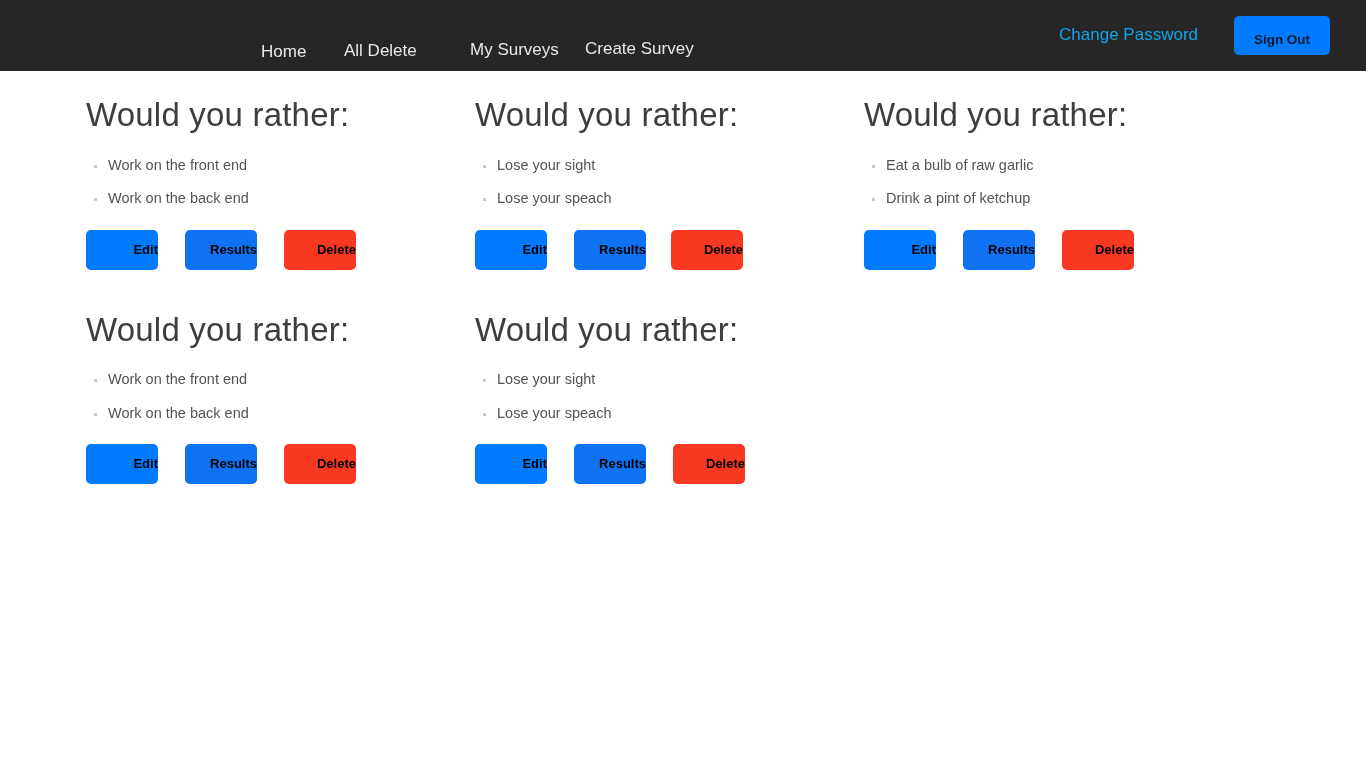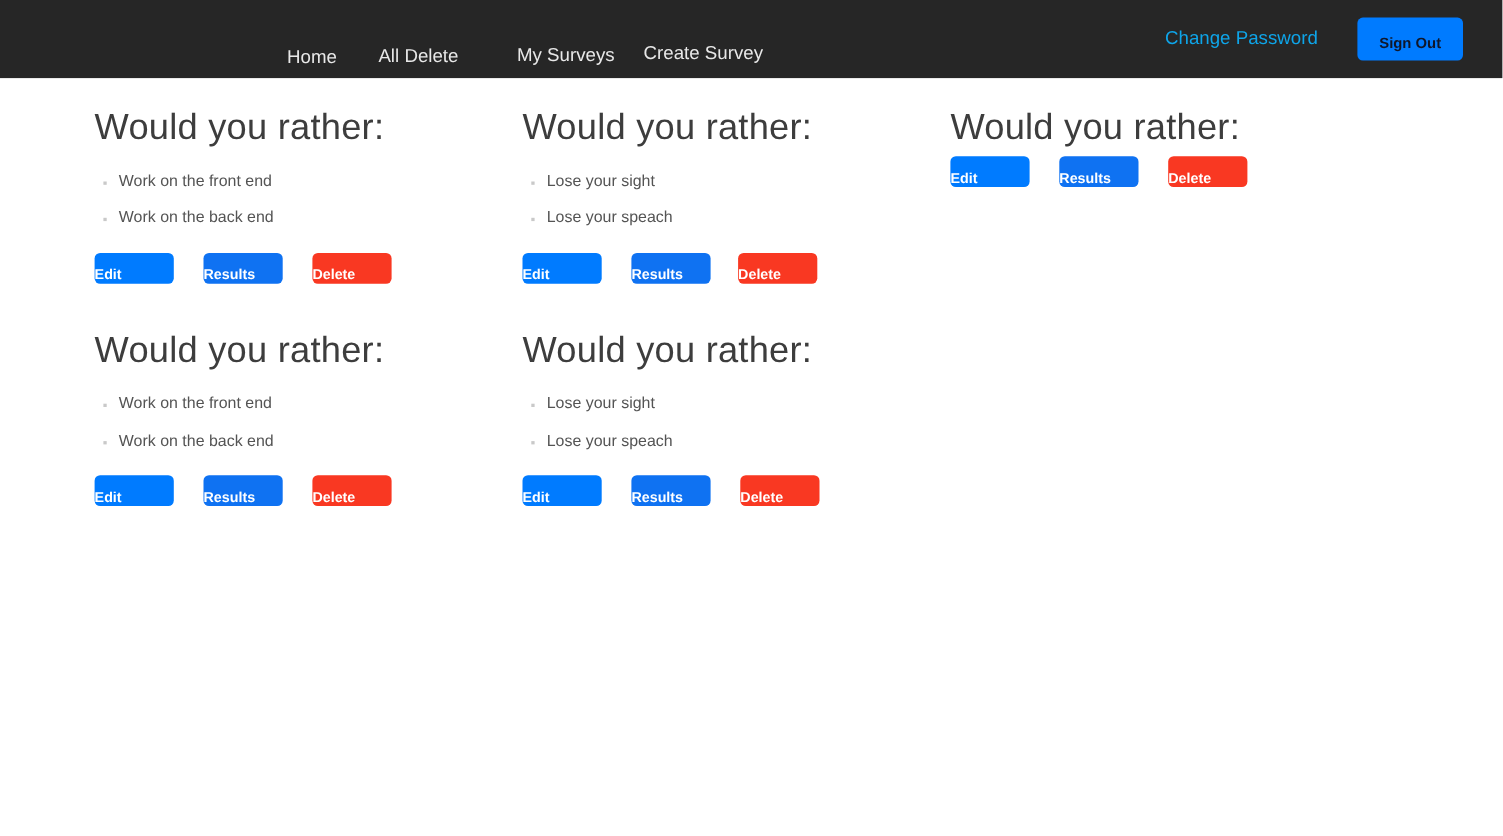--- a/index.html
+++ b/index.html
@@ -123,29 +123,29 @@
     height: 3px;
     background: #c9c9c9;
   }
   .btn-row {
     display: flex;
     padding-top: 7px;
   }
   .btn {
     border: none;
     border-radius: 5px;
-    color: #ffffff;
+    color: #000000;
     font-family: "Liberation Sans", sans-serif;
     font-size: 13px;
     font-weight: bold;
     cursor: pointer;
-    height: 28px;
+    height: 40px;
     line-height: 40px;
     padding: 0;
-    text-align: left;
+    text-align: right;
     display: inline-block;
   }
   .btn-edit    { background: #007bff; width: 72px; }
   .btn-results { background: #0f72f2; width: 72px; }
   .btn-delete  { background: #f93822; width: 72px; }
 
   
   .gap-a .btn-results { margin-left: 27px; }
   .gap-a .btn-delete  { margin-left: 27px; }
   .gap-b .btn-results { margin-left: 27px; }
@@ -197,20 +197,24 @@
       </ul>
       <div class="btn-row gap-b">
         <button class="btn btn-edit">Edit</button>
         <button class="btn btn-results">Results</button>
         <button class="btn btn-delete">Delete</button>
       </div>
     </div>
 
     <div class="card">
       <h2 class="card-title">Would you rather:</h2>
+      <ul class="options">
+        <li>Eat a bulb of raw garlic</li>
+        <li>Drink a pint of ketchup</li>
+      </ul>
       <div class="btn-row gap-c">
         <button class="btn btn-edit">Edit</button>
         <button class="btn btn-results">Results</button>
         <button class="btn btn-delete">Delete</button>
       </div>
     </div>
 
     <div class="row-gap"></div>
 
     <div class="card">

